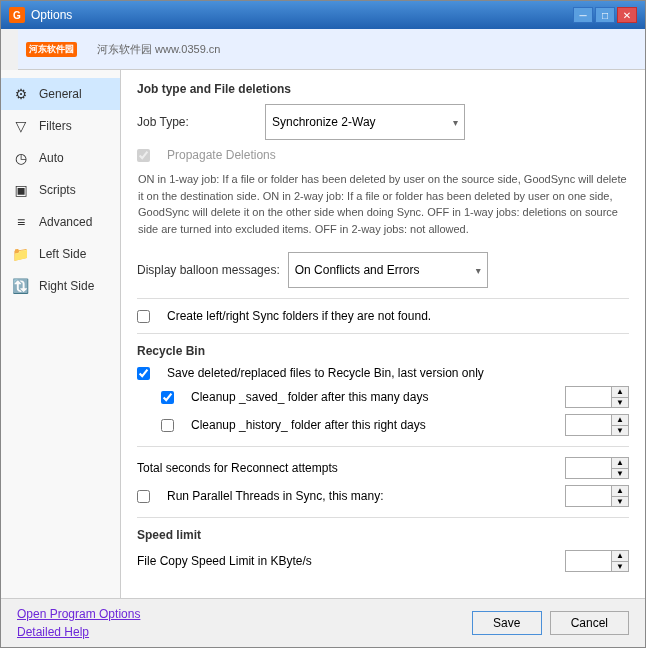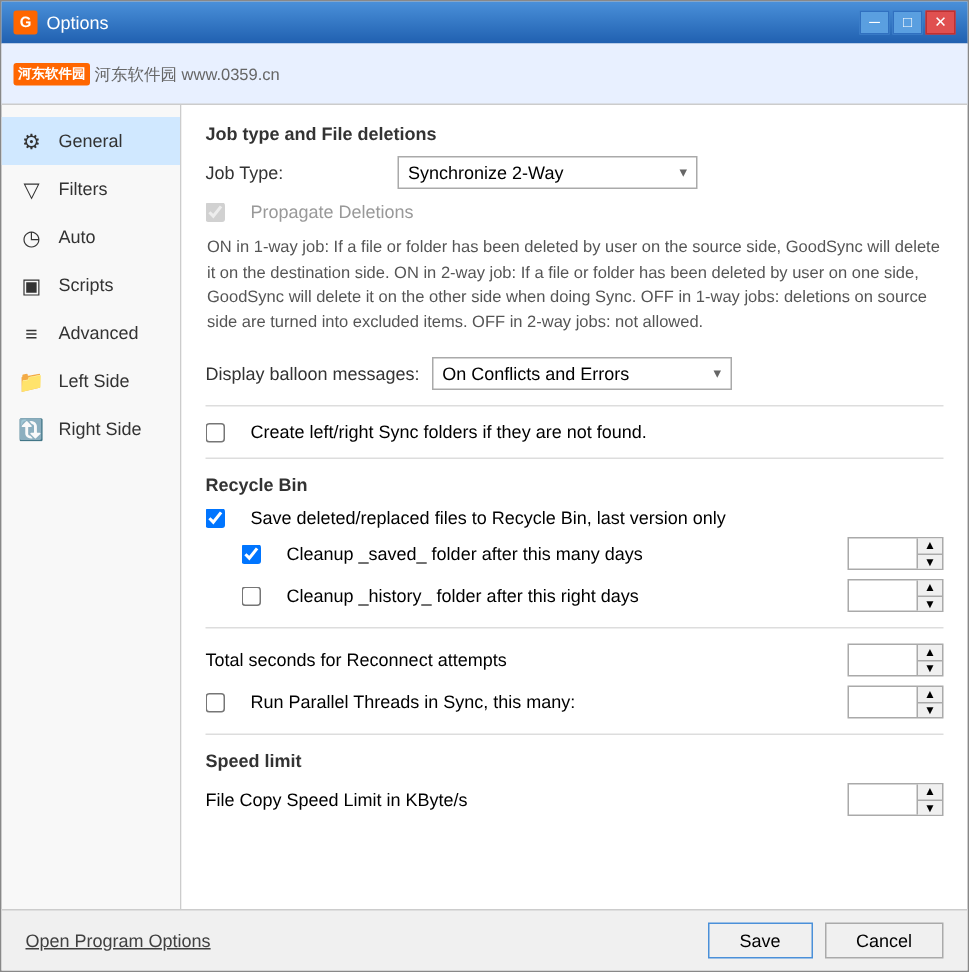--- a/index.html
+++ b/index.html
@@ -71,23 +71,24 @@
     .title-btn.close { background: #e05050; border-color: #c03030; }
     
     .watermark-bar {
       background: #e8f0ff;
       border-bottom: 1px solid #ccc;
       padding: 20px 8px;
       font-size: 11px;
       color: #666;
       display: flex;
       align-items: center;
-      gap: 3px;
+      gap: 20px;
       height: 22px;
       flex-shrink: 0;
+      margin-left: 17px;
     }
     
     .main-content {
       display: flex;
       flex: 1;
       overflow: hidden;
     }
     
     .sidebar {
       width: 120px;
@@ -148,21 +149,21 @@
     .dropdown {
       border: 1px solid #aaa;
       background: white;
       padding: 2px 6px;
       font-size: 12px;
       cursor: pointer;
       display: flex;
       align-items: center;
       justify-content: space-between;
       min-width: 200px;
-      height: 22px;
+      height: 36px;
     }
     
     .dropdown-arrow {
       font-size: 10px;
       color: #666;
       margin-left: 8px;
     }
     
     .checkbox-row {
       display: flex;
@@ -252,21 +253,21 @@
       flex-shrink: 0;
     }
     
     .bottom-links {
       display: flex;
       flex-direction: column;
       gap: 4px;
     }
     
     .bottom-link {
-      color: #404040;
+      color: #6d28d9;
       text-decoration: underline;
       cursor: pointer;
       font-size: 12px;
     }
     
     .bottom-buttons {
       display: flex;
       gap: 8px;
     }
     
@@ -466,19 +467,20 @@
             <button class="spinner-btn">▼</button>
           </div>
         </div>
       </div>
     </div>
   </div>
 
   <div class="bottom-bar">
     <div class="bottom-links">
       <a class="bottom-link">Open Program Options</a>
+      <a class="bottom-link">Detailed Help</a>
     </div>
     <div class="bottom-buttons">
       <button class="btn primary">Save</button>
       <button class="btn">Cancel</button>
     </div>
   </div>
 </div>
 
 </body></html>

